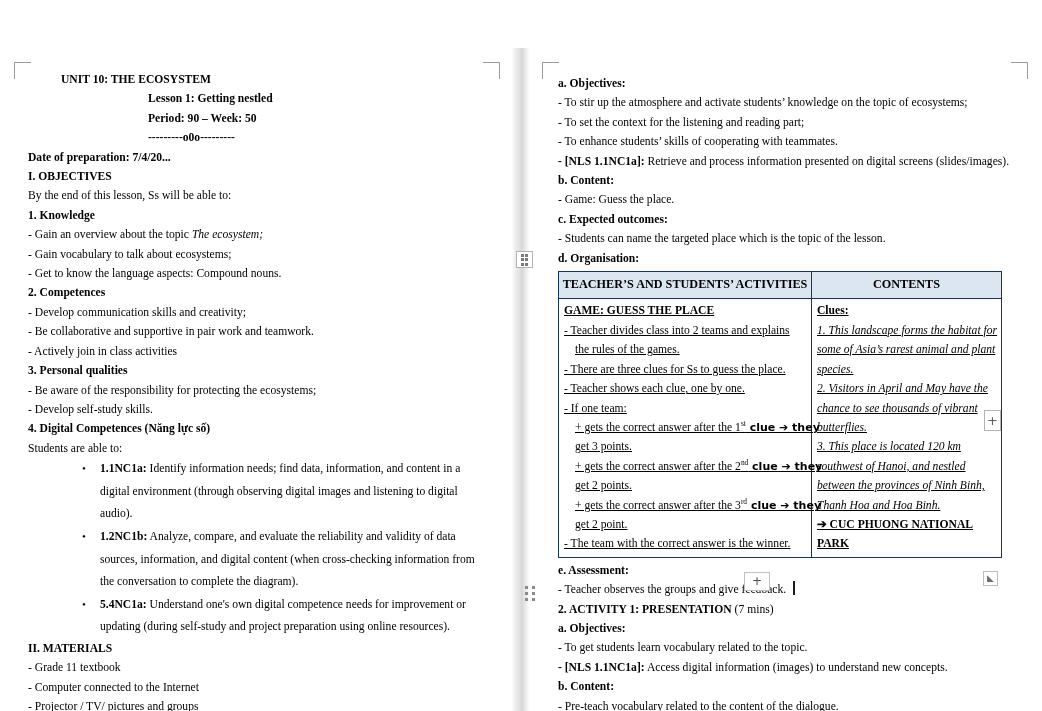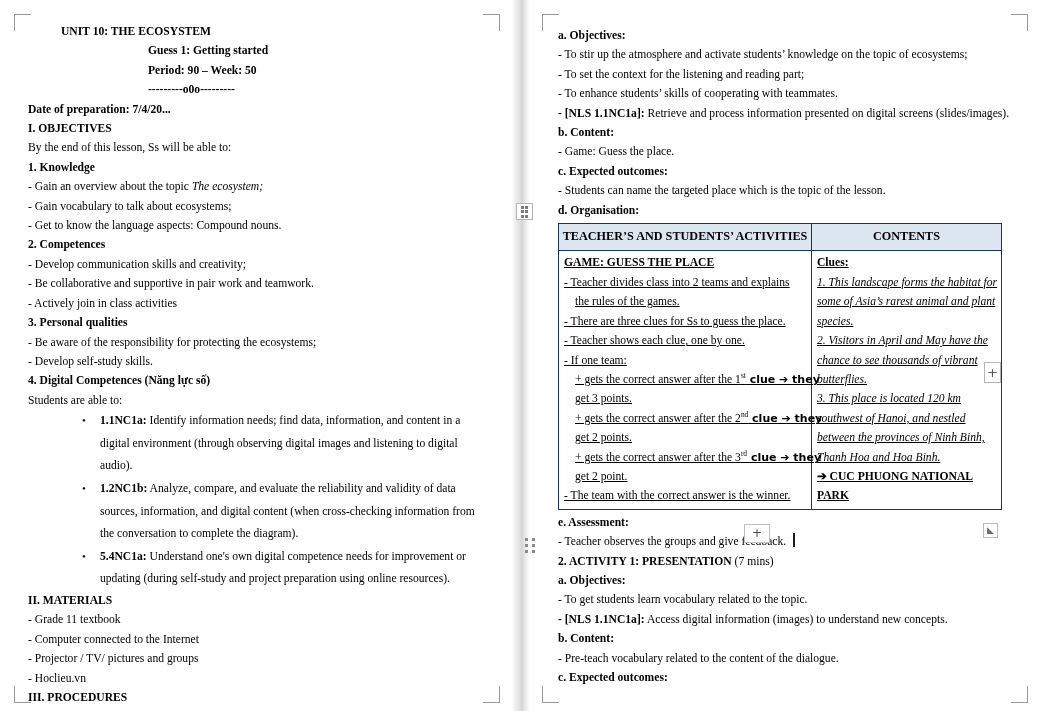--- a/index.html
+++ b/index.html
@@ -14,20 +14,21 @@
     font-family: "Liberation Serif", "DejaVu Serif", serif;
     color: #000000;
     position: relative;
   }
 
   
   .doc-root {
     position: absolute;
     inset: 0;
     display: block;
+    margin-top: 48px;
   }
 
   .page {
     position: absolute;
     top: 0;
     height: 711px;
     background: #ffffff;
     overflow: hidden;
   }
   .page-left  { left: 0px;   width: 512px; }
@@ -225,21 +226,21 @@
 
   <div class="page page-left">
     <div class="crop tl" style="left:14px;  top:14px;"></div>
     <div class="crop tr" style="right:12px; top:14px;"></div>
     <div class="crop bl" style="left:14px;  bottom:8px;"></div>
     <div class="crop br" style="right:12px; bottom:8px;"></div>
 
     <div class="body-col">
 
       <p class="b title1">UNIT 10: THE ECOSYSTEM</p>
-      <p class="b ctr-ish">Guess 1: Getting started</p>
+      <p class="b ctr-ish">Lesson 1: Getting nestled</p>
       <p class="b ctr-ish">Period: 90 – Week: 50</p>
       <p class="b ctr-ish">---------o0o---------</p>
 
       <p class="b">Date of preparation: 7/4/20...</p>
       <p class="b">I. OBJECTIVES</p>
       <p>By the end of this lesson, Ss will be able to:</p>
 
       <p class="b">1. Knowledge</p>
       <p><span>- Gain an overview about the topic </span><span class="i">The ecosystem;</span></p>
       <p>- Gain vocabulary to talk about ecosystems;</p>

